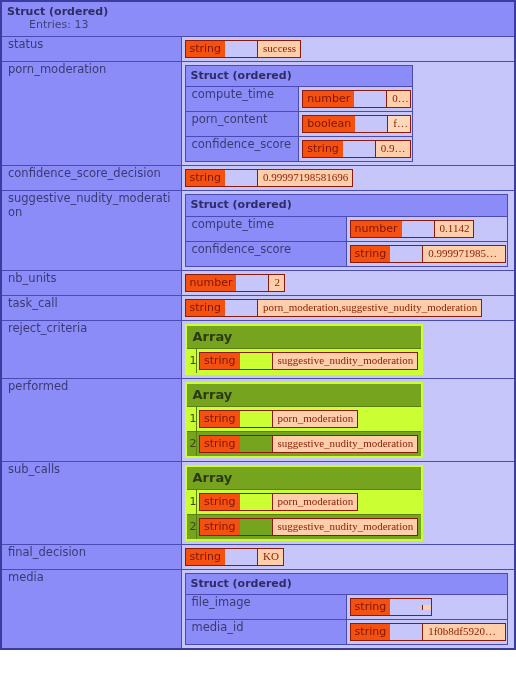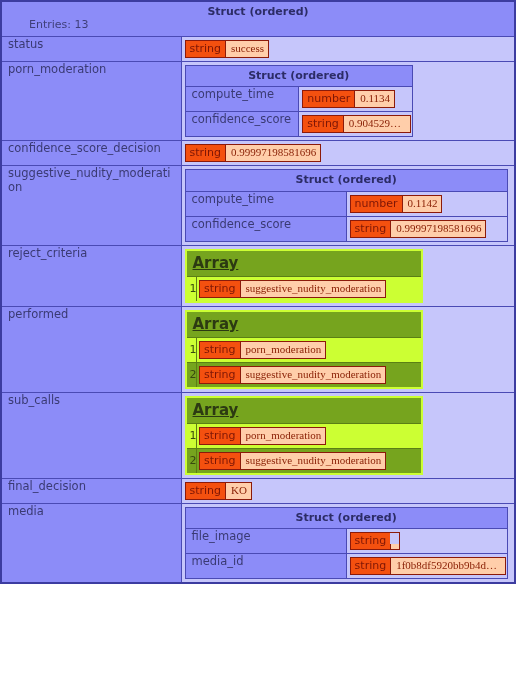--- a/index.html
+++ b/index.html
@@ -32,21 +32,20 @@
     background: #8c8cf8;
     border: 1px solid #4a4ab4;
     padding: 3px 5px 4px 5px;
     line-height: 1.22;
   }
   .struct-title {
     font-weight: bold;
     color: #2c2c66;
     font-size: 11px;
     display: block;
-    text-align: center;
   }
   .struct-entries {
     font-weight: normal;
     color: #3f3f7a;
     font-size: 11px;
     display: block;
     margin-left: 22px;
   }
 
   td.k {
@@ -70,25 +69,26 @@
     white-space: nowrap;
     margin-left: 44px;
   }
   table.struct.nested td.v {
     width: 100%;
   }
 
   
   .badge {
     display: inline-flex;
-    align-items: flex-end;
+    align-items: center;
     border: 1px solid #8b1a0a;
     max-width: 100%;
     vertical-align: top;
     line-height: 1;
+    gap: 32px;
   }
   .badge .type {
     background: #f4500f;
     color: #7d1606;
     padding: 2px 4px 3px 4px;
     font-size: 11px;
     white-space: nowrap;
   }
   .badge .val {
     background: #ffceaa;
@@ -113,22 +113,21 @@
     background: #76a41e;
   }
   tr.arr-header > td {
     background: #76a41e;
     border: 1px solid #5b7f15;
     padding: 3px 5px 4px 6px;
   }
   .arr-title {
     font-weight: bold;
     color: #2c3a12;
-    font-size: 15px;
-    text-decoration: underline;
+    font-size: 13px;
   }
   td.idx {
     width: 10px;
     background: #76a41e;
     color: #37490f;
     font-size: 11px;
     padding: 3px 2px 3px 3px;
     border: 1px solid #5b7f15;
     text-align: left;
     vertical-align: middle;
@@ -185,20 +184,29 @@
             <tr>
               <td class="k">compute_time</td>
               <td class="v">
                 <span class="badge number">
                   <span class="type">number</span>
                   <span class="val">0.1134</span>
                 </span>
               </td>
             </tr>
             <tr>
+              <td class="k">porn_content</td>
+              <td class="v">
+                <span class="badge boolean">
+                  <span class="type">boolean</span>
+                  <span class="val">false</span>
+                </span>
+              </td>
+            </tr>
+            <tr>
               <td class="k">confidence_score</td>
               <td class="v">
                 <span class="badge">
                   <span class="type">string</span>
                   <span class="val">0.90452927350998</span>
                 </span>
               </td>
             </tr>
           </tbody>
         </table>
@@ -241,21 +249,39 @@
                   <span class="type">string</span>
                   <span class="val">0.99997198581696</span>
                 </span>
               </td>
             </tr>
           </tbody>
         </table>
       </td>
     </tr>
 
-
+    <tr>
+      <td class="k">nb_units</td>
+      <td class="v">
+        <span class="badge number">
+          <span class="type">number</span>
+          <span class="val">2</span>
+        </span>
+      </td>
+    </tr>
+
+    <tr>
+      <td class="k">task_call</td>
+      <td class="v">
+        <span class="badge">
+          <span class="type">string</span>
+          <span class="val">porn_moderation,suggestive_nudity_moderation</span>
+        </span>
+      </td>
+    </tr>
 
     <tr>
       <td class="k">reject_criteria</td>
       <td class="v">
         <div class="arrwrap" style="width:73%">
         <table class="arr">
           <colgroup>
                 <col style="width:11px">
                 <col>
               </colgroup>

